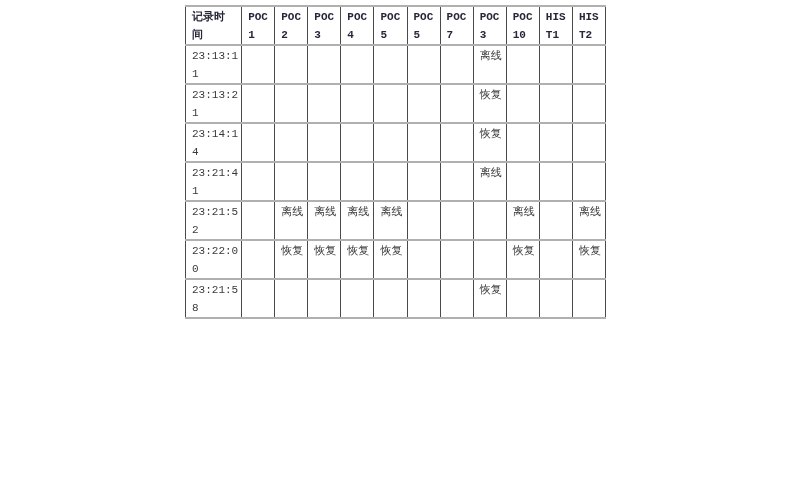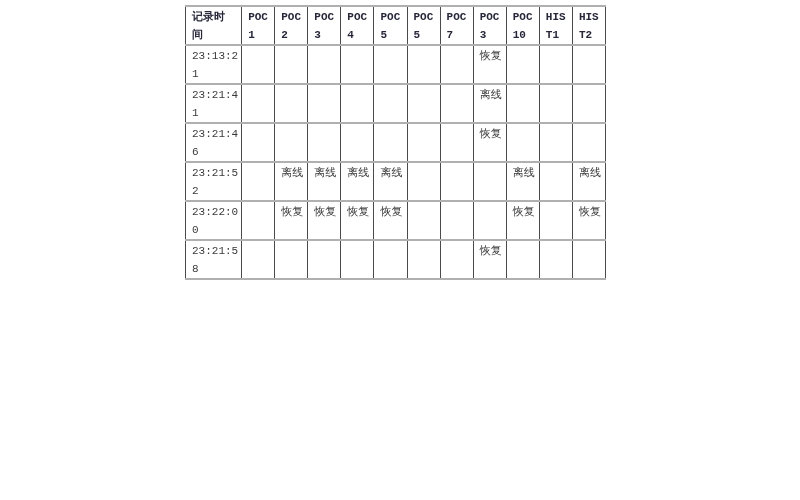--- a/index.html
+++ b/index.html
@@ -81,21 +81,49 @@
           <th>POC 5</th>
           <th>POC 7</th>
           <th>POC 3</th>
           <th>POC 10</th>
           <th>HIST1</th>
           <th>HIST2</th>
         </tr>
     </thead>
     <tbody>
         <tr>
+          <td>23:13:11</td>
+          <td></td>
+          <td></td>
+          <td></td>
+          <td></td>
+          <td></td>
+          <td></td>
+          <td></td>
+          <td>离线</td>
+          <td></td>
+          <td></td>
+          <td></td>
+        </tr>
+        <tr>
           <td>23:13:21</td>
+          <td></td>
+          <td></td>
+          <td></td>
+          <td></td>
+          <td></td>
+          <td></td>
+          <td></td>
+          <td>恢复</td>
+          <td></td>
+          <td></td>
+          <td></td>
+        </tr>
+        <tr>
+          <td>23:14:14</td>
           <td></td>
           <td></td>
           <td></td>
           <td></td>
           <td></td>
           <td></td>
           <td></td>
           <td>恢复</td>
           <td></td>
           <td></td>
@@ -104,34 +132,20 @@
         <tr>
           <td>23:21:41</td>
           <td></td>
           <td></td>
           <td></td>
           <td></td>
           <td></td>
           <td></td>
           <td></td>
           <td>离线</td>
-          <td></td>
-          <td></td>
-          <td></td>
-        </tr>
-        <tr>
-          <td>23:21:46</td>
-          <td></td>
-          <td></td>
-          <td></td>
-          <td></td>
-          <td></td>
-          <td></td>
-          <td></td>
-          <td>恢复</td>
           <td></td>
           <td></td>
           <td></td>
         </tr>
         <tr>
           <td>23:21:52</td>
           <td></td>
           <td>离线</td>
           <td>离线</td>
           <td>离线</td>

